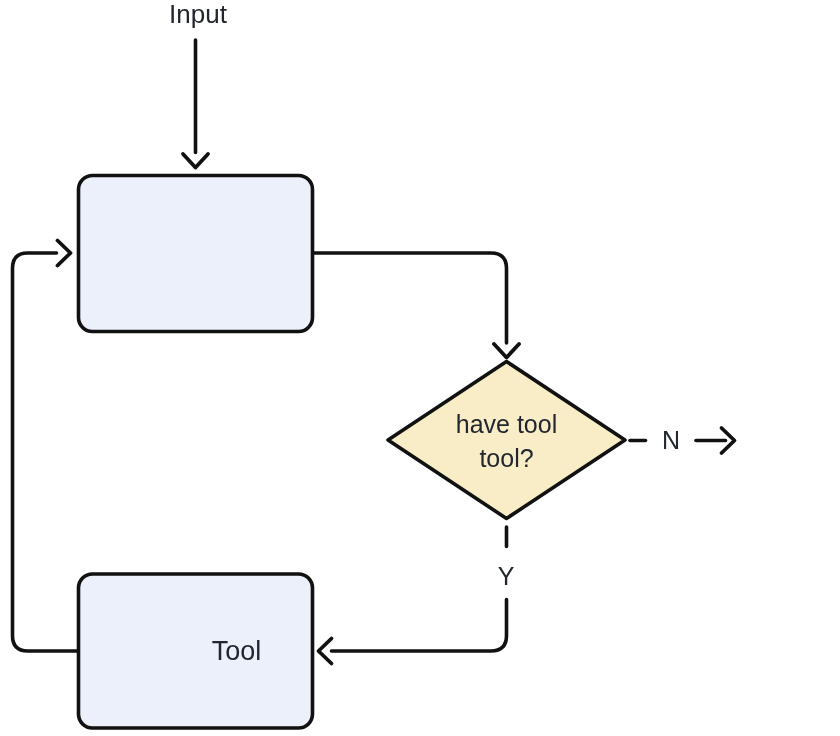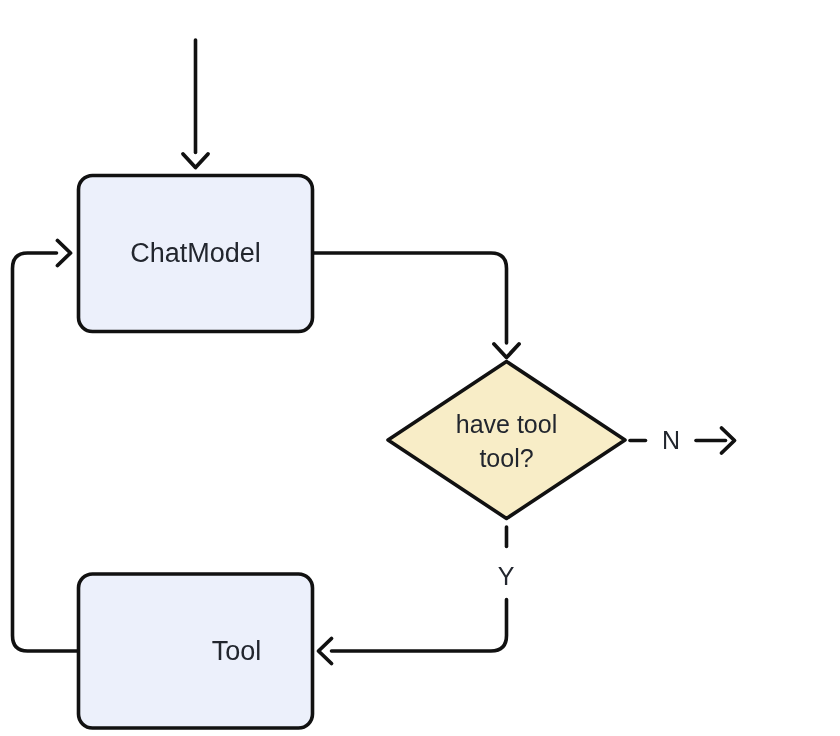--- a/index.html
+++ b/index.html
@@ -80,22 +80,22 @@
     <path class="edge" d="M506.5 599.5 V635.5 Q506.5 651 491 651 H331.5" stroke="#111111"></path>
     <path class="arrowhead" d="M331.5 638.5 L318.5 651 L331.5 663.5" stroke="#111111"></path>
 
     <rect class="shape" x="78.5" y="175.5" width="234" height="156" rx="14" stroke="#111111" fill="#ecf0fb"></rect>
 
     <rect class="shape" x="78.5" y="574" width="234" height="154" rx="14" stroke="#111111" fill="#ecf0fb"></rect>
 
     <polygon class="shape" points="506.5,361.5 625,440 506.5,518.5 388,440" stroke="#111111" fill="#f8edc7"></polygon>
   </svg>
 
+  <div class="label label-io" style="left:128px; top:0px; width:140px; height:28px;">Input</div>
 
-  <div class="label label-lg" style="left:78px; top:175px; width:235px; height:156px;">ChatModel</div>
 
   <div class="label decision-label" style="left:406px; top:404px; width:201px; height:74px;">
     <span>have tool</span>
     <span>tool?</span>
   </div>
 
   <div class="label label-sm" style="left:654px; top:426px; width:34px; height:29px;">N</div>
 
   <div class="label label-sm" style="left:489px; top:562px; width:34px; height:29px;">Y</div>
 

